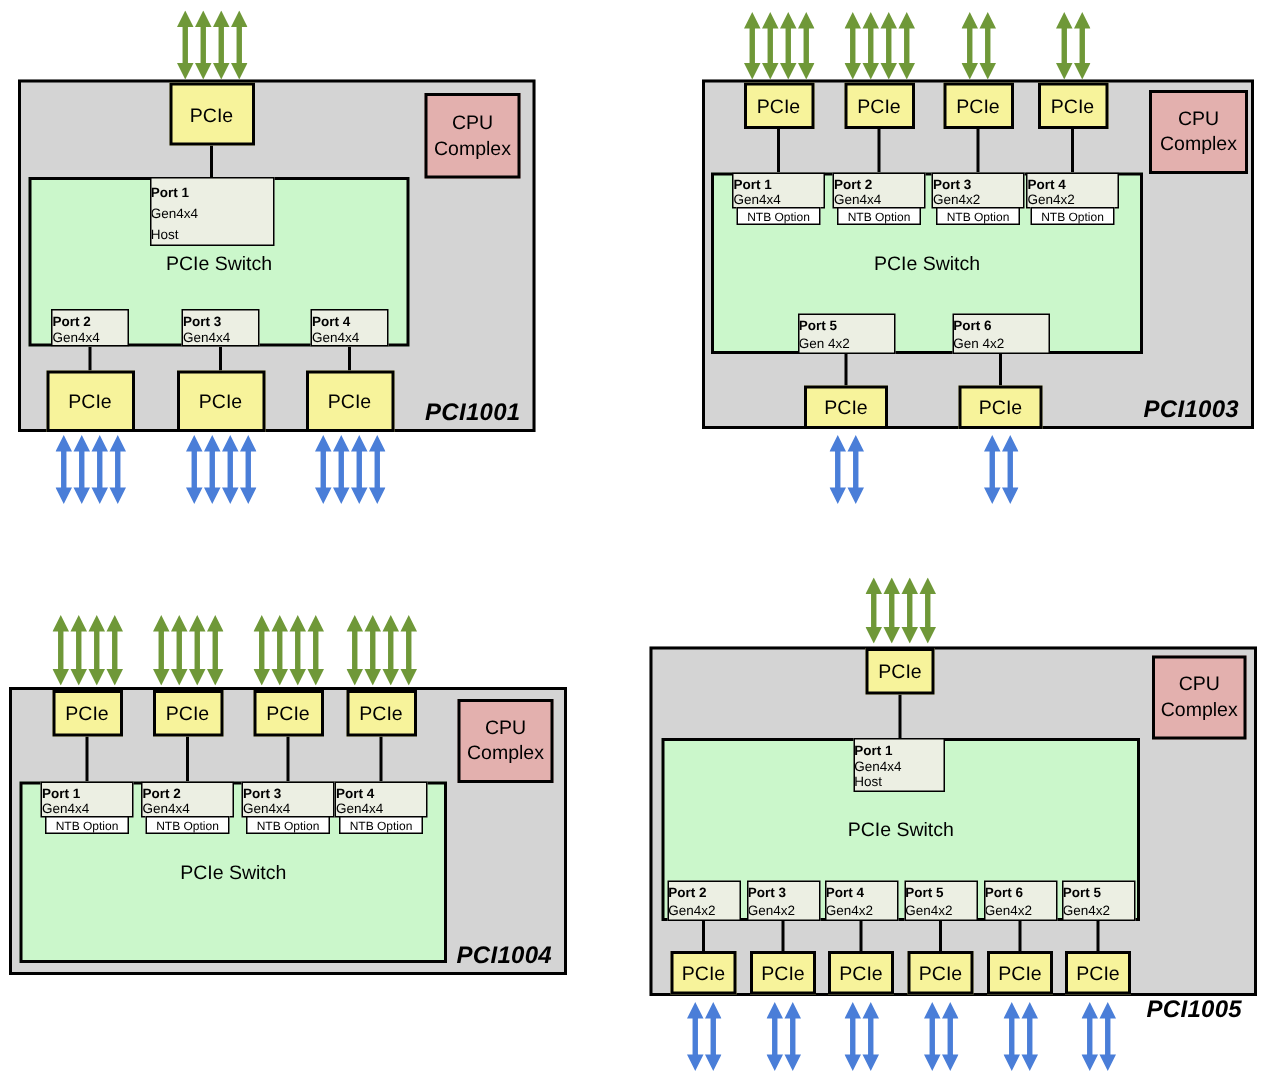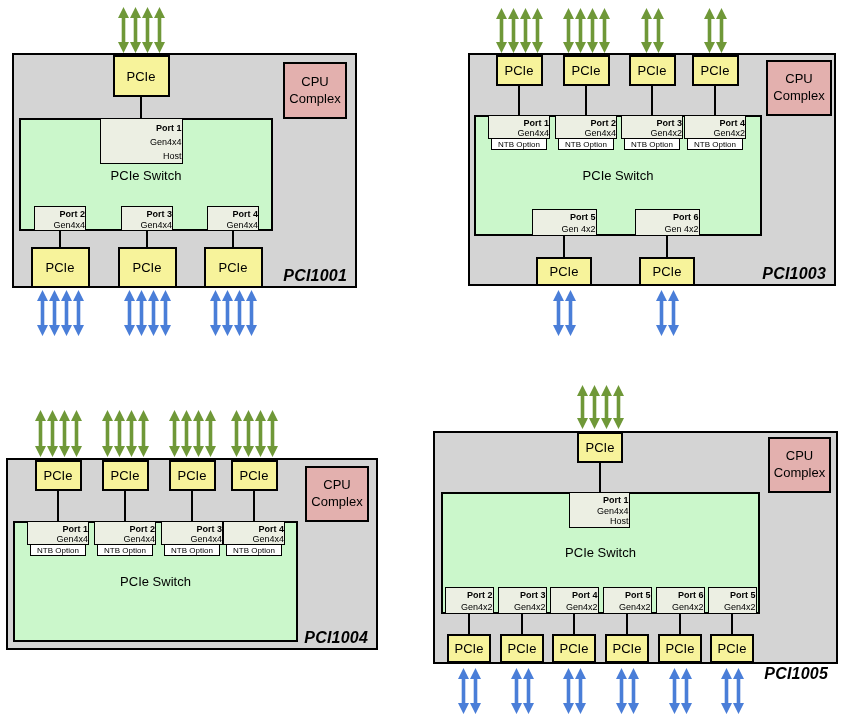--- a/index.html
+++ b/index.html
@@ -9,21 +9,21 @@
   }
   .abs{position:absolute;box-sizing:border-box;}
   .outer{background:var(--outer-fill);border:2.5px solid #000;}
   .pcie{background:var(--pcie-fill);border:2px solid #000;
         display:flex;align-items:center;justify-content:center;font-size:13px;}
   .cpu{background:var(--cpu-fill);border:2px solid #000;
        display:flex;flex-direction:column;align-items:center;justify-content:center;
        font-size:13px;line-height:1.3;text-align:center;}
   .switch{background:var(--switch-fill);border:2px solid #000;}
   .switch-title{position:absolute;box-sizing:border-box;text-align:center;font-size:13px;}
-  .port{background:var(--port-fill);border:1.5px solid #000;text-align:right;padding-top:2px;overflow:hidden;}
+  .port{background:var(--port-fill);border:1.5px solid #000;text-align:left;padding-top:2px;overflow:hidden;}
   .port .row{font-size:9px;white-space:nowrap;}
   .port .row.b{font-weight:bold;}
   .ntb{background:var(--ntb-fill);border:1.5px solid #000;font-size:8px;
        display:flex;align-items:center;justify-content:center;white-space:nowrap;}
   .conn{background:#000;}
   .dlabel{font-weight:bold;font-style:italic;font-size:16px;text-align:right;letter-spacing:.2px;}
   svg.arrows{position:absolute;display:block;}
 </style>
 </head>
 <body>

